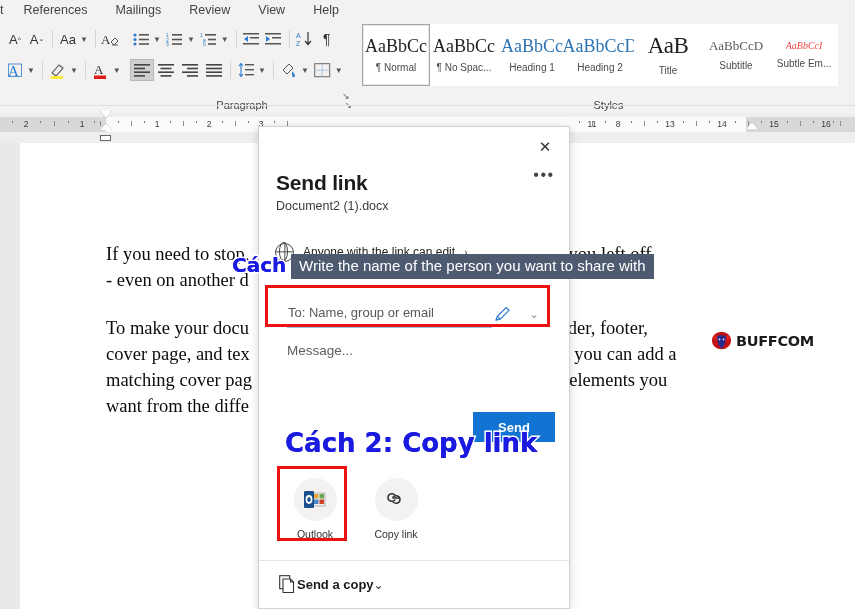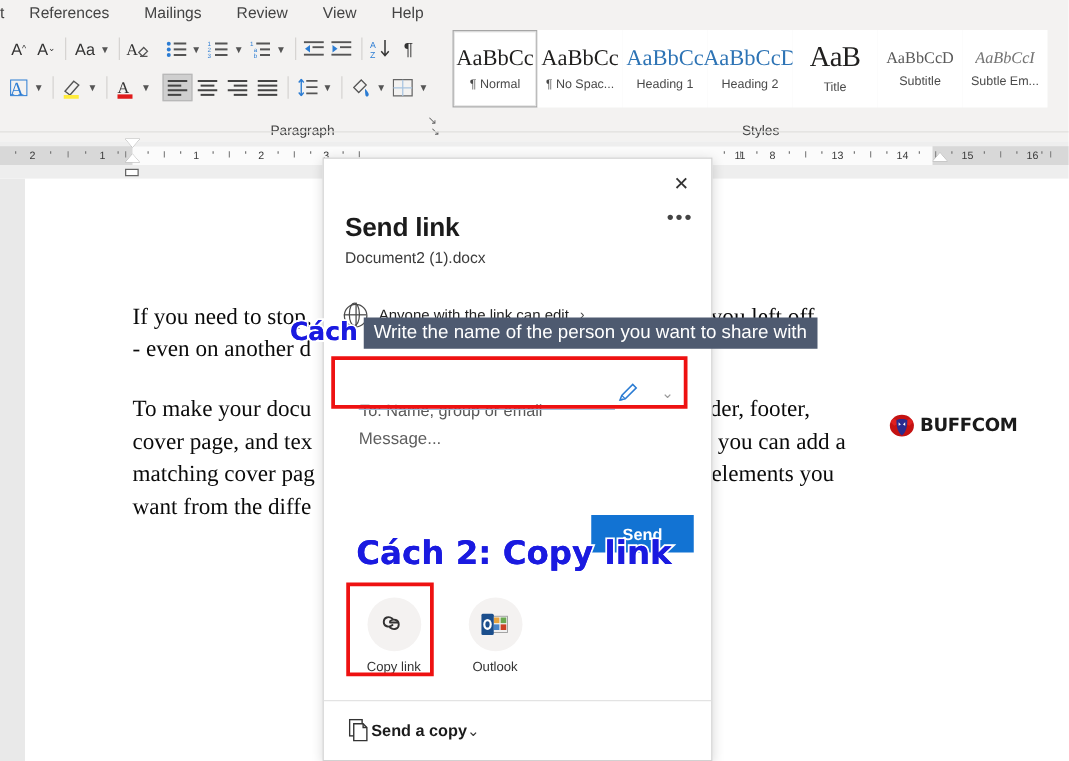--- a/index.html
+++ b/index.html
@@ -63,21 +63,21 @@
     width: 68px; height: 62px;
     display: flex; flex-direction: column; align-items: center; justify-content: center;
     background: #fff; border: 1px solid transparent;
   }
   .style-card.sel { border: 1px solid #a6a6a6; box-shadow: 0 0 0 1px #e8e8e8 inset; }
   .style-card .prev { font-family: "Liberation Serif", serif; font-size: 18px; color: #201f1e; line-height: 1.05; white-space: nowrap; overflow: hidden; }
   .style-card .nm { font-size: 10px; color: #4a4a4a; margin-top: 7px; white-space: nowrap; overflow: hidden; max-width: 66px; }
   .style-card.h1 .prev, .style-card.h2 .prev { color: #2e74b5; }
   .style-card.title .prev { font-size: 23px; letter-spacing: -0.5px; }
   .style-card.sub .prev { font-size: 13px; color: #595959; }
-  .style-card.subem .prev { font-size: 13px; color: #737373; font-style: italic; }
+  .style-card.subem .prev { font-size: 10px; color: #ef4444; font-style: italic; }
 
   
   .ruler-band {
     position: absolute; left: 0; top: 113px; width: 855px; height: 30px;
     background: #eeeeee;
   }
   .ruler {
     position: absolute; left: 0; top: 4px; width: 855px; height: 15px;
     background: #d8d8d8;
     font-size: 8.5px; color: #3a3a3a;
@@ -181,21 +181,21 @@
     position: absolute; left: 3.4px; top: -1.3px; width: 9px; height: 18.4px;
     border: 1.3px solid #4a4a4a; border-radius: 50%;
   }
   .sd-perm .txt { font-size: 12px; color: #222; }
   .sd-perm .arr { font-size: 11px; color: #444; }
 
   .to-field {
     position: absolute; left: 22px; top: 170px; width: 268px; height: 34px;
   }
   .to-field .inner {
-    position: absolute; left: 0; top: 16px; width: 268px; height: 34px;
+    position: absolute; left: 0; top: 0; width: 268px; height: 34px;
     display: flex; align-items: center;
   }
   .to-field .ph {
     position: absolute; left: 7px; top: 8px;
     font-size: 13px; color: #585858;
   }
   .to-underline {
     position: absolute; left: 6px; bottom: 3px; width: 205px; height: 1.5px;
     background: #9bbfe0;
   }
@@ -618,43 +618,43 @@
 
     <div class="msg-field">
       <span>Message...</span>
     </div>
 
     <div class="send-btn">Send</div>
 
     <div class="share-targets">
       <div class="target">
         <div class="circle">
-          <svg width="23" height="18" viewBox="0 0 23 18">
-            <path d="M10,4 C7,1.5 3,3 3,6.5 C3,10 7,11.5 10,9" fill="none" stroke="#333" stroke-width="1.5" stroke-linecap="round"></path>
-            <path d="M13,4 C16,1.5 20,3 20,6.5 C20,10 16,11.5 13,9" fill="none" stroke="#333" stroke-width="1.5" stroke-linecap="round" transform="translate(-5,2)"></path>
-            <path d="M8,7 L14,7" stroke="#333" stroke-width="1.5" stroke-linecap="round"></path>
-          </svg>
-        </div>
-        <div class="tlabel">Copy link</div>
-      </div>
-      <div class="target">
-        <div class="circle">
           <svg width="22" height="20" viewBox="0 0 22 20">
             <rect x="9" y="3" width="12" height="13" fill="#f0f0f0" stroke="#999" stroke-width="0.7"></rect>
             <rect x="10" y="4" width="4.5" height="4.5" fill="#e8a33d"></rect>
             <rect x="15.5" y="4" width="4.5" height="4.5" fill="#6aa84f"></rect>
             <rect x="10" y="9.5" width="4.5" height="4.5" fill="#4a86c8"></rect>
             <rect x="15.5" y="9.5" width="4.5" height="4.5" fill="#cc4125"></rect>
             <rect x="0" y="1" width="10" height="17" rx="1.2" fill="#1b4e8c"></rect>
             <ellipse cx="5" cy="9.5" rx="3.4" ry="4.4" fill="#ffffff"></ellipse>
             <ellipse cx="5" cy="9.5" rx="1.7" ry="2.5" fill="#1b4e8c"></ellipse>
           </svg>
         </div>
         <div class="tlabel">Outlook</div>
       </div>
+      <div class="target">
+        <div class="circle">
+          <svg width="23" height="18" viewBox="0 0 23 18">
+            <path d="M10,4 C7,1.5 3,3 3,6.5 C3,10 7,11.5 10,9" fill="none" stroke="#333" stroke-width="1.5" stroke-linecap="round"></path>
+            <path d="M13,4 C16,1.5 20,3 20,6.5 C20,10 16,11.5 13,9" fill="none" stroke="#333" stroke-width="1.5" stroke-linecap="round" transform="translate(-5,2)"></path>
+            <path d="M8,7 L14,7" stroke="#333" stroke-width="1.5" stroke-linecap="round"></path>
+          </svg>
+        </div>
+        <div class="tlabel">Copy link</div>
+      </div>
     </div>
 
     <div class="sd-footer">
       <svg class="copy-doc-icon" viewBox="0 0 18 19">
         <rect x="0.7" y="0.7" width="10" height="13" fill="#fff" stroke="#333" stroke-width="1.1"></rect>
         <path d="M4,4 L4,17.5 L14.5,17.5 L14.5,7 L11.5,4 Z" fill="#fff" stroke="#333" stroke-width="1.1"></path>
         <path d="M11.5,4 L11.5,7 L14.5,7" fill="none" stroke="#333" stroke-width="1.1"></path>
       </svg>
       <span class="ftxt">Send a copy</span>
       <span class="fchev">⌄</span>

